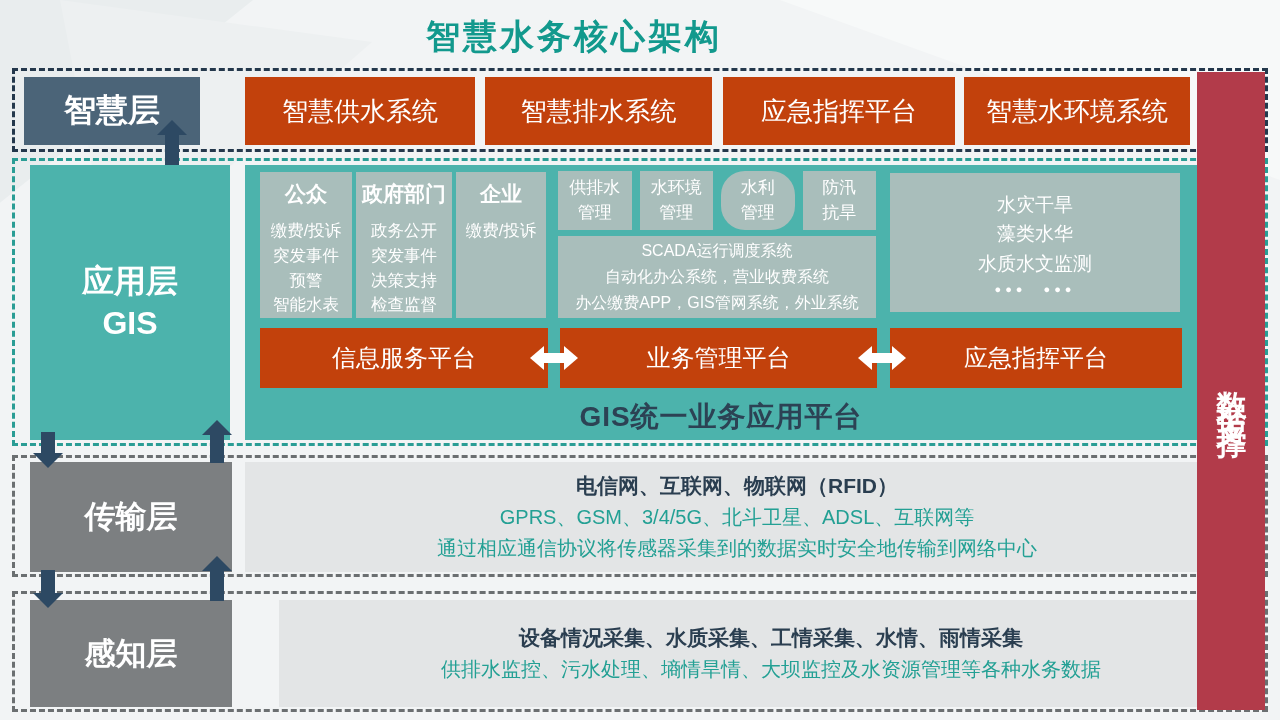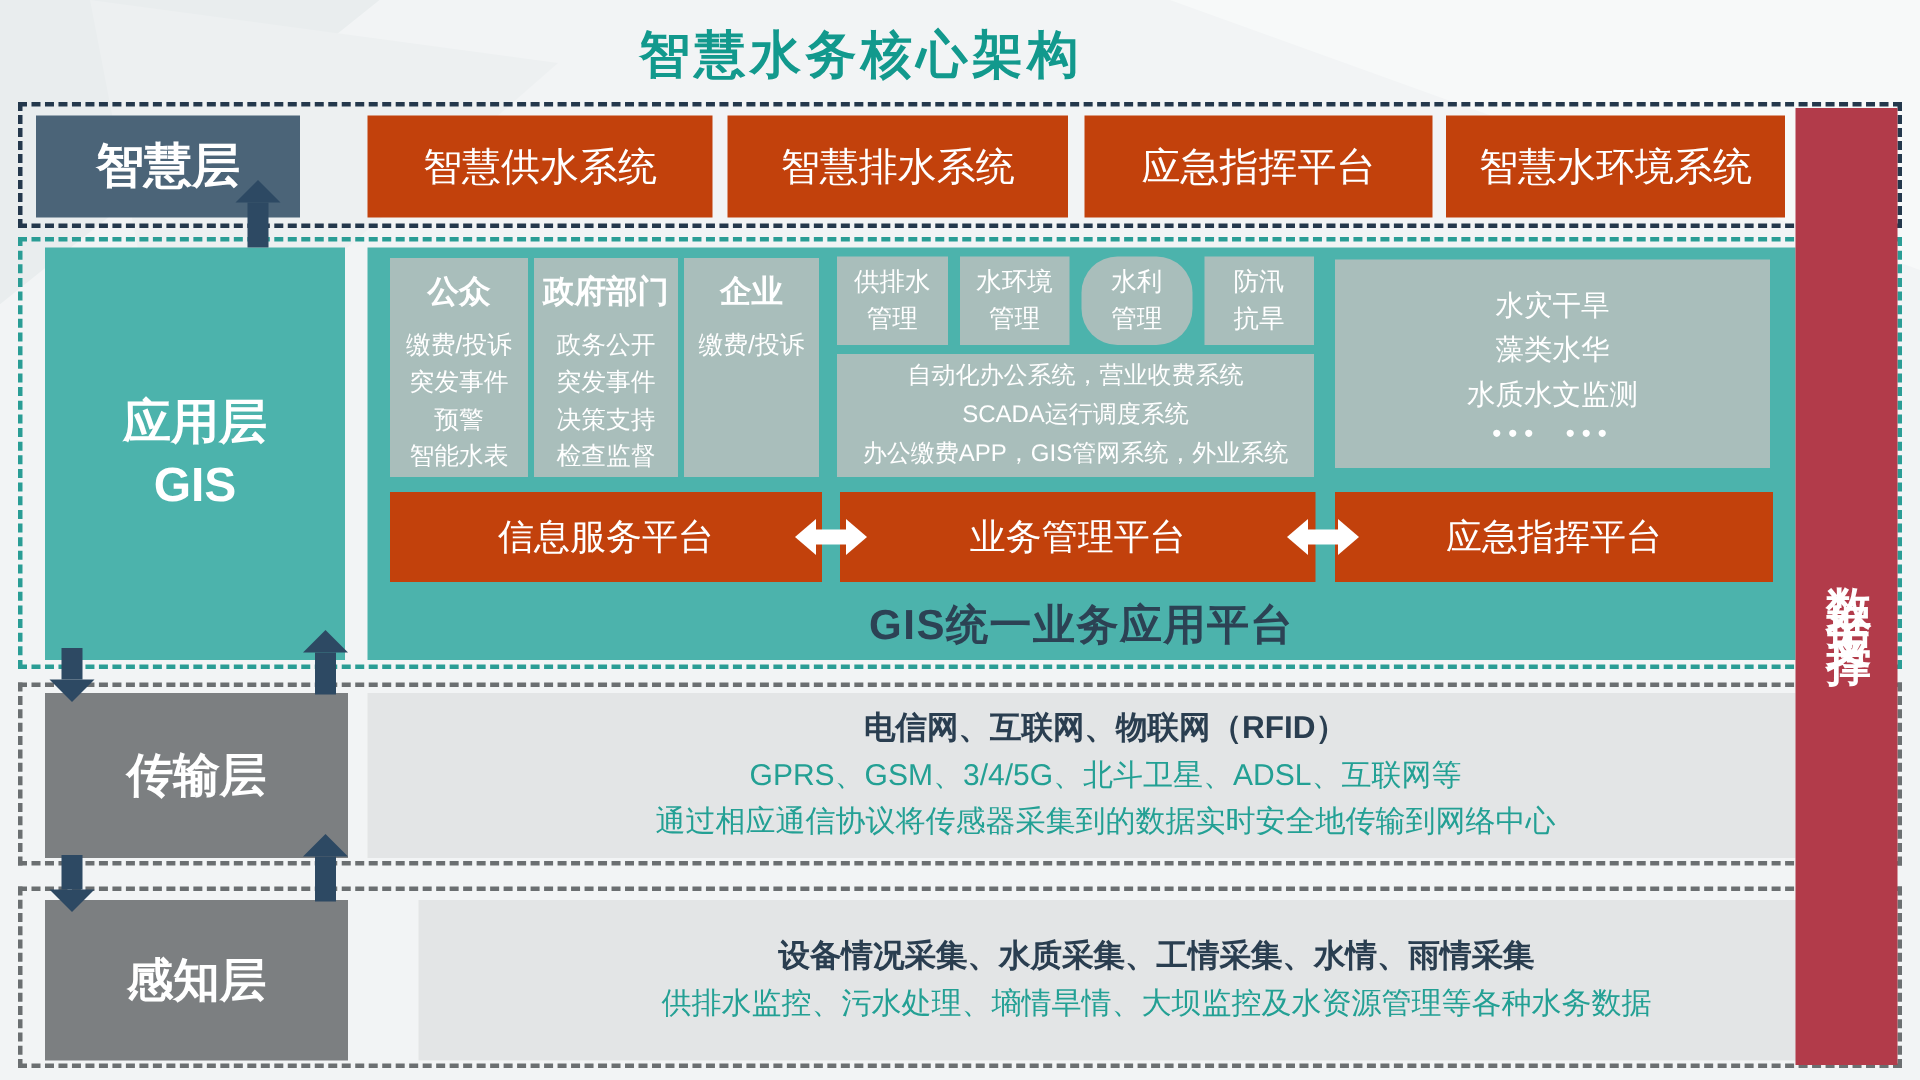--- a/index.html
+++ b/index.html
@@ -130,22 +130,22 @@
            <span>管理</span></div>
     </div>
     <div class="sagebox flexc mgmt" style="flex:1;">
       <div><span>防汛</span><br>
            <span>抗旱</span></div>
     </div>
   </div>
 
   <div class="abs sagebox flexc z3" style="left:558px;top:236px;width:318px;height:82px;">
     <div>
+      <div class="scada-line">SCADA运行调度系统</div>
       <div class="scada-line">自动化办公系统，营业收费系统</div>
-      <div class="scada-line">SCADA运行调度系统</div>
       <div class="scada-line">办公缴费APP，GIS管网系统，外业系统</div>
     </div>
   </div>
 
   <div class="abs sagebox flexc z3" style="left:890px;top:173px;width:290px;height:139px;">
     <div>
       <div class="mon-line">水灾干旱</div>
       <div class="mon-line">藻类水华</div>
       <div class="mon-line">水质水文监测</div>
       <div class="mon-dots">●●● ●●●</div>

